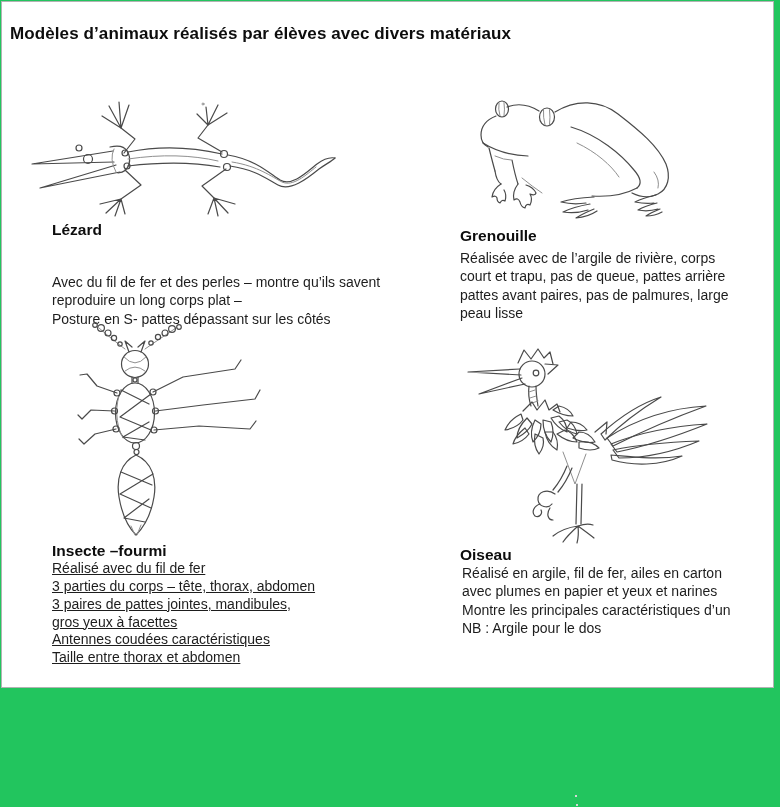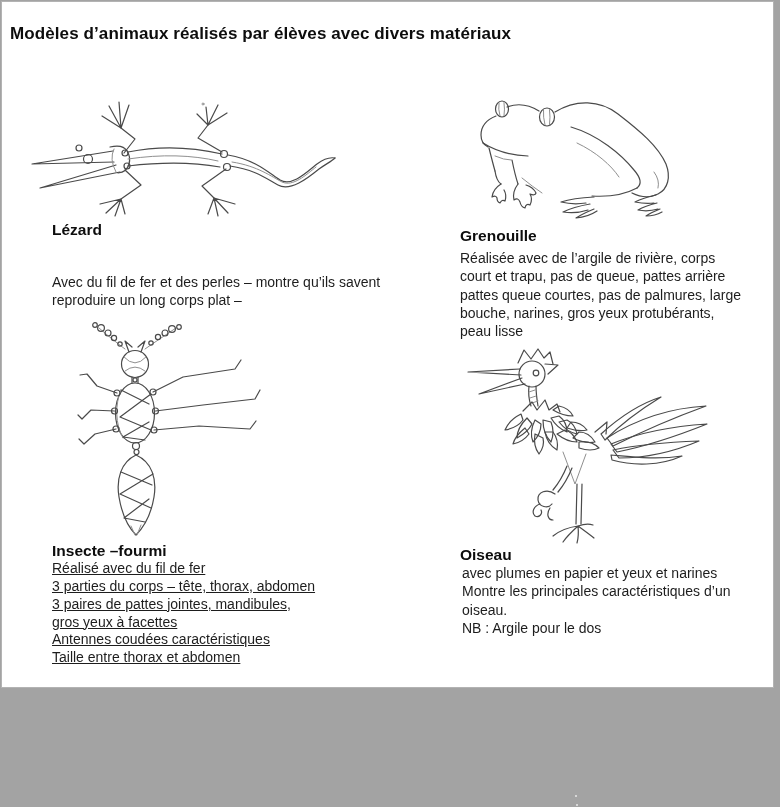--- a/index.html
+++ b/index.html
@@ -1,17 +1,17 @@
 <!DOCTYPE html>
 <html><head>
 <meta charset="utf-8">
 <style>
   html,body{margin:0;padding:0;background:#ffffff;}
   .page{
-    position:relative;width:780px;height:807px;background:#a3a3a3;overflow:hidden;
+    position:relative;width:780px;height:807px;background:#22c55e;overflow:hidden;
     font-family:"Liberation Sans","DejaVu Sans",sans-serif;color:#1c1c1c;
   }
   .doc-box{
     position:absolute;left:1px;top:1px;width:771px;height:685px;
     border:1.5px solid #b3b3b3;background:#ffffff;
   }
   .title{
     position:absolute;left:10px;top:24px;font-size:17px;font-weight:bold;color:#0d0d0d;
     white-space:nowrap;letter-spacing:0.1px;
   }
@@ -70,20 +70,21 @@
 
     <path d="M 206 63 C 235 68 248 82 258 88 C 270 95 285 80 295 72 C 303 66 308 65 313 66"></path>
     <path d="M 208 74 C 235 78 246 88 256 93 C 268 100 286 86 297 77 C 304 72 310 69 313 66"></path>
     <path class="lt" d="M 210 70 C 236 74 250 85 260 90 C 271 95 284 83 294 75"></path>
     <circle class="lt" cx="181" cy="12" r="1"></circle>
   </svg>
   <div class="fig-heading" style="left:52px;top:221px;text-align:center;">Lézard</div>
   <div class="fig-text" style="left:52px;top:238px;margin-top:35px;">
     <div>Avec du fil de fer et des perles – montre qu’ils savent</div>
     <div>reproduire un long corps plat –</div>
+    <div>Posture en S- pattes dépassant sur les côtés</div>
   </div>
 
   <svg style="left:478px;top:94px;" width="200" height="128" viewBox="0 0 200 128">
 
     <ellipse cx="24" cy="15" rx="6.5" ry="8"></ellipse>
     <path class="lt" d="M 21 9 Q 20 15 22 22 M 26 8.5 Q 27 15 26 22"></path>
     <ellipse cx="69" cy="23" rx="7.5" ry="9"></ellipse>
     <path class="lt" d="M 65.5 16 Q 65 23 67 31 M 71.5 15.5 Q 72.5 23 71.5 31"></path>
 
     <path d="M 18 22 C 8 26 3 33 3 41 C 3 47 6 51 10 53"></path>
@@ -106,22 +107,21 @@
     <path d="M 23 90 Q 15 95 14 103 Q 18 101 19 104 Q 19 108 22 109 Q 24 105 27 107 Q 29 101 26 96"></path>
     <path d="M 34 66 C 36 76 38 84 40 90"></path>
     <path d="M 40 90 Q 34 98 36 106 Q 40 103 42 108 Q 43 113 47 114 Q 48 109 52 111 Q 55 105 52 100 Q 57 102 58 99 Q 55 93 48 91"></path>
     <path class="lt" d="M 44 84 Q 55 93 64 99"></path>
     <path class="lt" d="M 176 78 Q 182 86 180 94"></path>
   </svg>
   <div class="fig-heading" style="left:460px;top:227px;">Grenouille</div>
   <div class="fig-text" style="left:460px;top:249px;">
     <div>Réalisée avec de l’argile de rivière, corps</div>
     <div>court et trapu, pas de queue, pattes arrière</div>
-    <div>pattes queue courtes, pas de palmures, large</div>
-    <div>bouche, narines, gros yeux protubérants,</div>
+    <div>pattes avant paires, pas de palmures, large</div>
     <div>peau lisse</div>
   </div>
 
   <svg style="left:75px;top:322px;" width="200" height="220" viewBox="0 0 200 220">
 
     <path class="lt" d="M 50 27 C 42 21 32 13 24 6"></path>
     <path class="lt" d="M 70 27 C 80 20 92 12 101 6"></path>
     <circle cx="45" cy="22" r="2.2"></circle>
       <circle cx="39" cy="16" r="2.6"></circle>
     <circle cx="33" cy="11" r="3"></circle>
@@ -219,22 +219,22 @@
     <path d="M 112 118 C 108 128 103 136 98 142 M 117 120 C 113 130 108 138 103 144"></path>
     <path d="M 100 146 C 92 140 82 144 83 152 C 84 159 93 161 97 156"></path>
     <path d="M 85 156 C 79 158 76 164 80 168 C 84 170 88 166 86 162"></path>
     <path d="M 95 160 C 91 166 93 172 98 172"></path>
 
     <path d="M 122 136 L 121 176 M 127 136 L 126 176"></path>
     <path d="M 123 178 Q 108 180 98 188 M 123 178 Q 112 188 108 194 M 123 178 Q 124 188 122 195 M 123 178 Q 134 186 139 190 M 123 178 Q 132 175 138 177"></path>
   </svg>
   <div class="fig-heading" style="left:460px;top:546px;">Oiseau</div>
   <div class="fig-text" style="left:462px;top:564px;">
+    <div>Réalisé en argile, fil de fer, ailes en carton</div>
     <div>avec plumes en papier et yeux et narines</div>
     <div>Montre les principales caractéristiques d’un</div>
-    <div>oiseau.</div>
     <div>NB : Argile pour le dos</div>
   </div>
 
   <div class="speck" style="left:575px;top:795px;"></div>
   <div class="speck" style="left:576px;top:804px;"></div>
 
 </div>
 
 </body></html>

